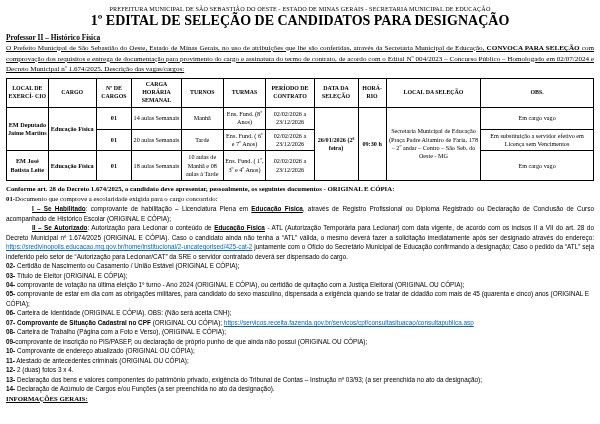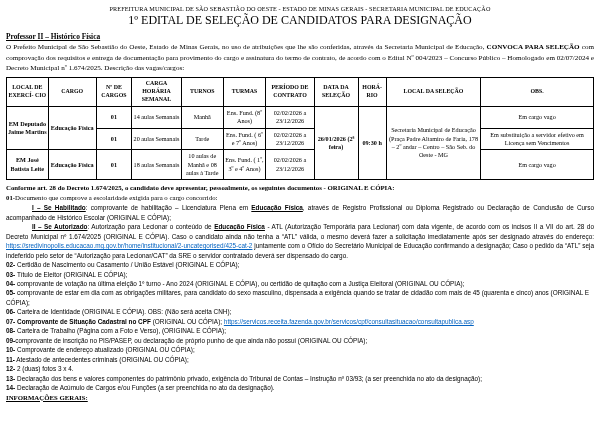--- a/index.html
+++ b/index.html
@@ -1,25 +1,25 @@
 <!DOCTYPE html>
 <html><head>
 <meta charset="utf-8">
 <style>
   * { box-sizing: border-box; margin: 0; padding: 0; }
   html, body { width: 600px; height: 424px; background: #ffffff; overflow: hidden; }
   body { font-family: "Liberation Serif", serif; color: #000; }
   .page { padding: 5px 6px 2px 6px; }
 
   .doc-header { text-align: center; font-size: 6.2px; letter-spacing: .1px; }
-  .doc-title  { text-align: center; font-size: 12px; font-weight: normal; margin-top: 1px; }
+  .doc-title  { text-align: center; font-size: 14px; font-weight: bold; margin-top: 1px; }
 
   .section-title { font-size: 7.4px; font-weight: bold; text-decoration: underline; margin-top: 4px; }
 
-  .intro { font-size: 7.1px; line-height: 1.5; text-align: justify; margin-top: 1px; }
+  .intro { font-size: 7.1px; line-height: 1.5; text-align: justify; margin-top: 1px; text-decoration: underline; }
 
   table.vagas { width: 100%; border-collapse: collapse; table-layout: fixed; margin-top: 3px; }
   table.vagas th, table.vagas td {
     border: 1px solid #000; text-align: center; vertical-align: middle;
     font-size: 6.2px; line-height: 1.35; padding: 2px 1px; overflow: hidden;
   }
   table.vagas th { font-weight: bold; font-size: 5.9px; }
   td.b { font-weight: bold; }
   td.local-sel { font-size: 5.1px; line-height: 1.3; }
 

